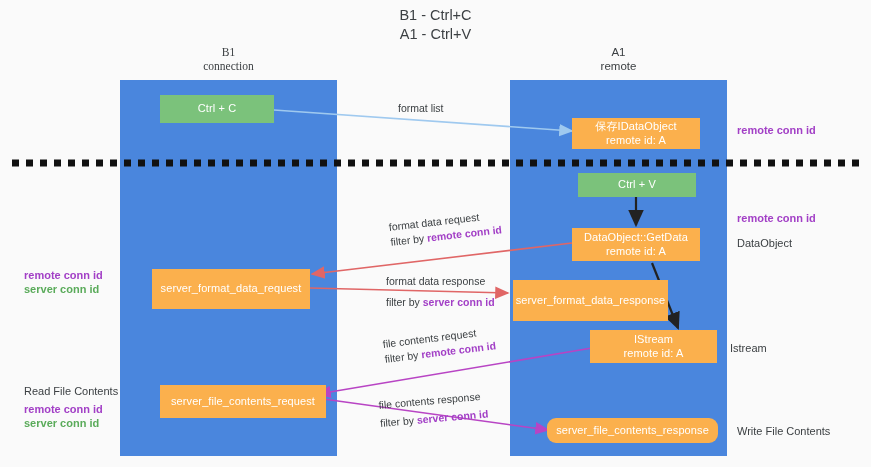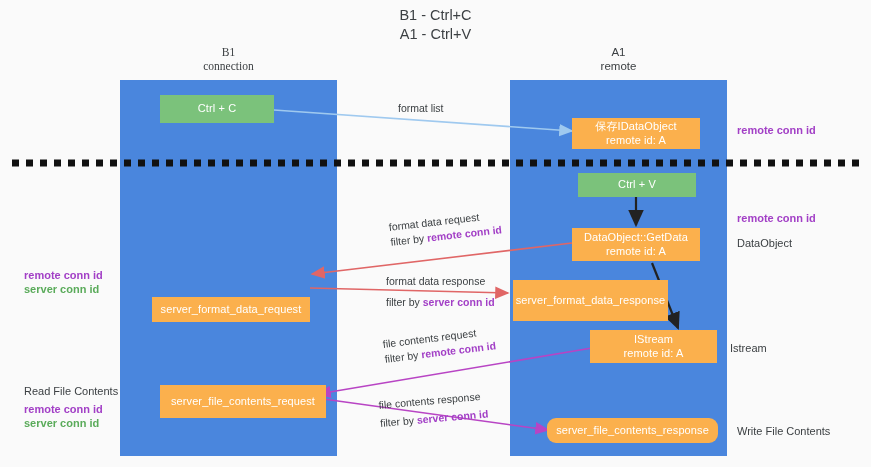--- a/index.html
+++ b/index.html
@@ -143,21 +143,21 @@
 </div>
 <div class="abs col-header" id="hdr-a1">
   <div>A1</div>
   <div>remote</div>
 </div>
 
 <div class="abs box green" style="left:160px; top:95px; width:114px; height:28px;">
   <span>Ctrl + C</span>
 </div>
 
-<div class="abs box orange" style="left:152px; top:269px; width:158px; height:25px;margin-top:28px;">
+<div class="abs box orange" style="left:152px; top:269px; width:158px; height:40px;">
   <span>server_format_data_request</span>
 </div>
 
 <div class="abs box orange" style="left:160px; top:385px; width:166px; height:33px;">
   <span>server_file_contents_request</span>
 </div>
 
 <div class="abs box orange" style="left:572px; top:118px; width:128px; height:31px;">
   <span class="l2">保存IDataObject</span>
   <span class="l2">remote id: A</span>

